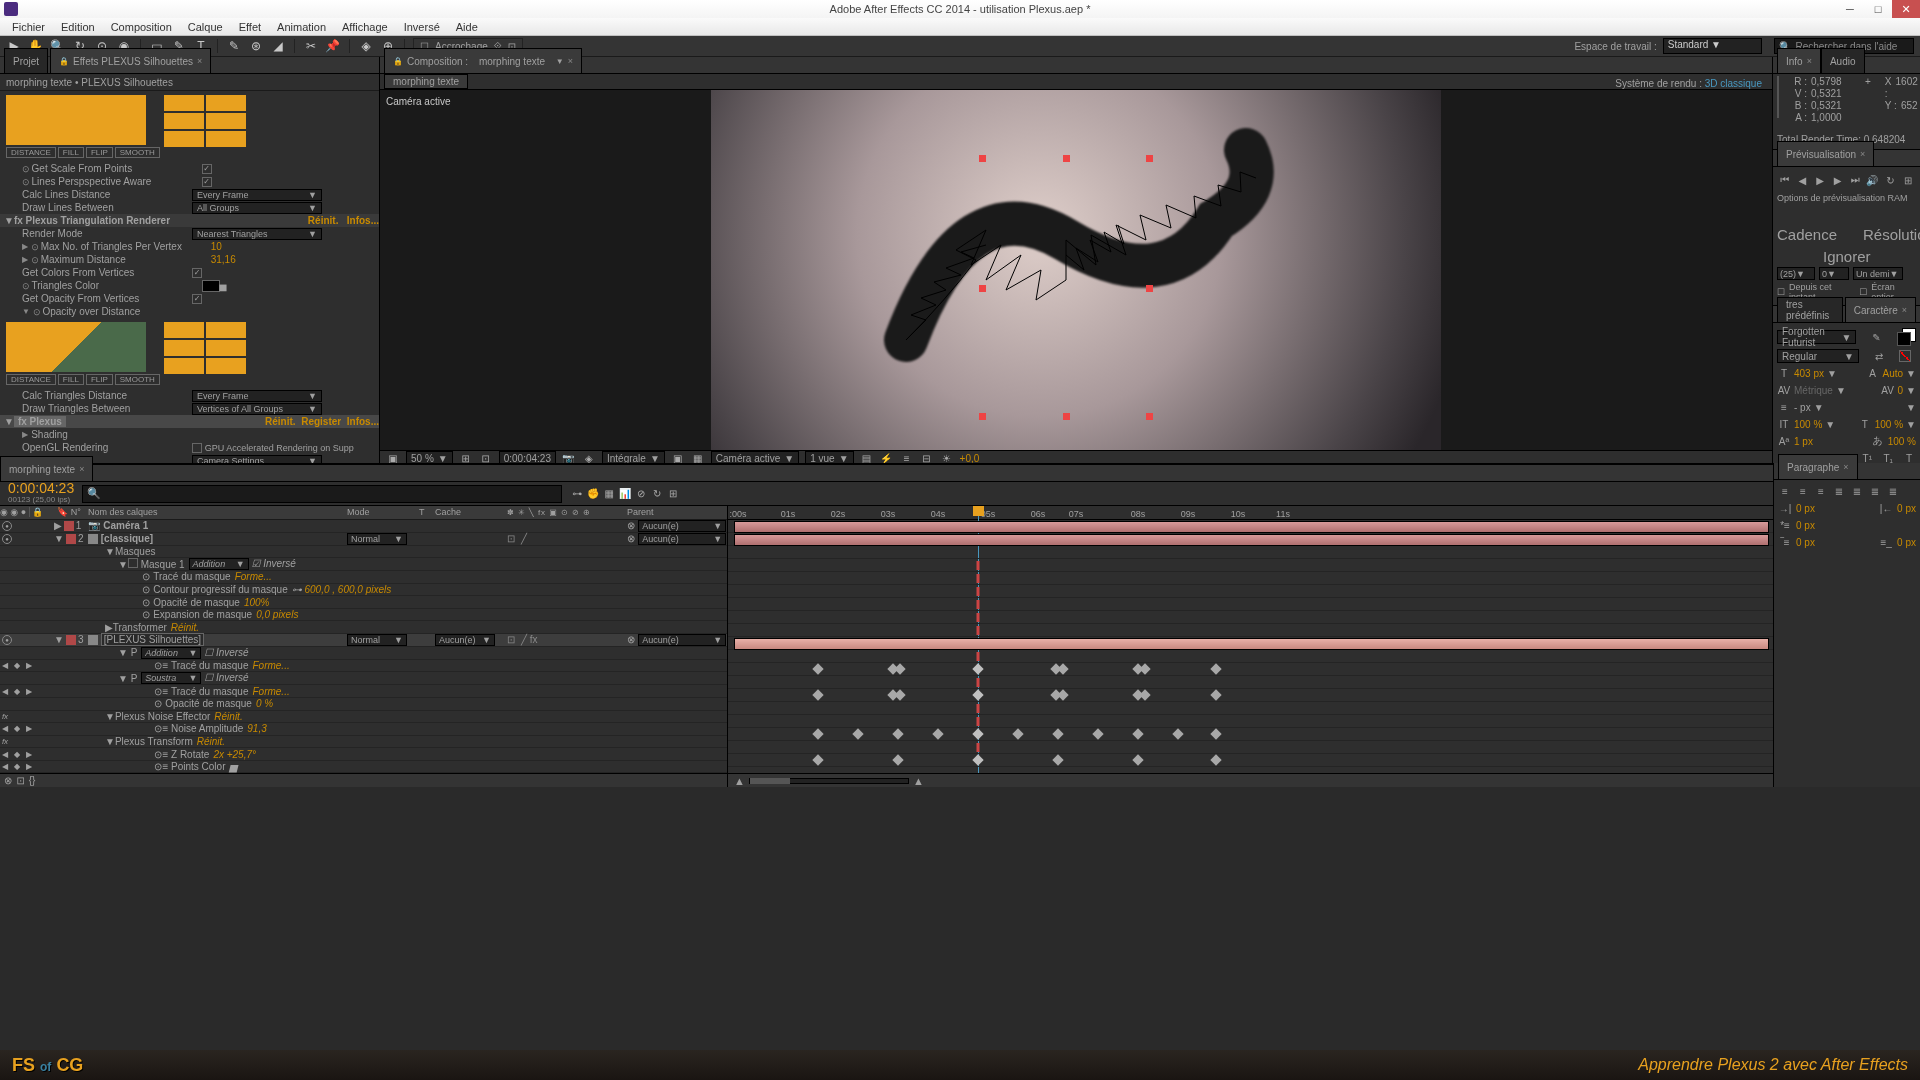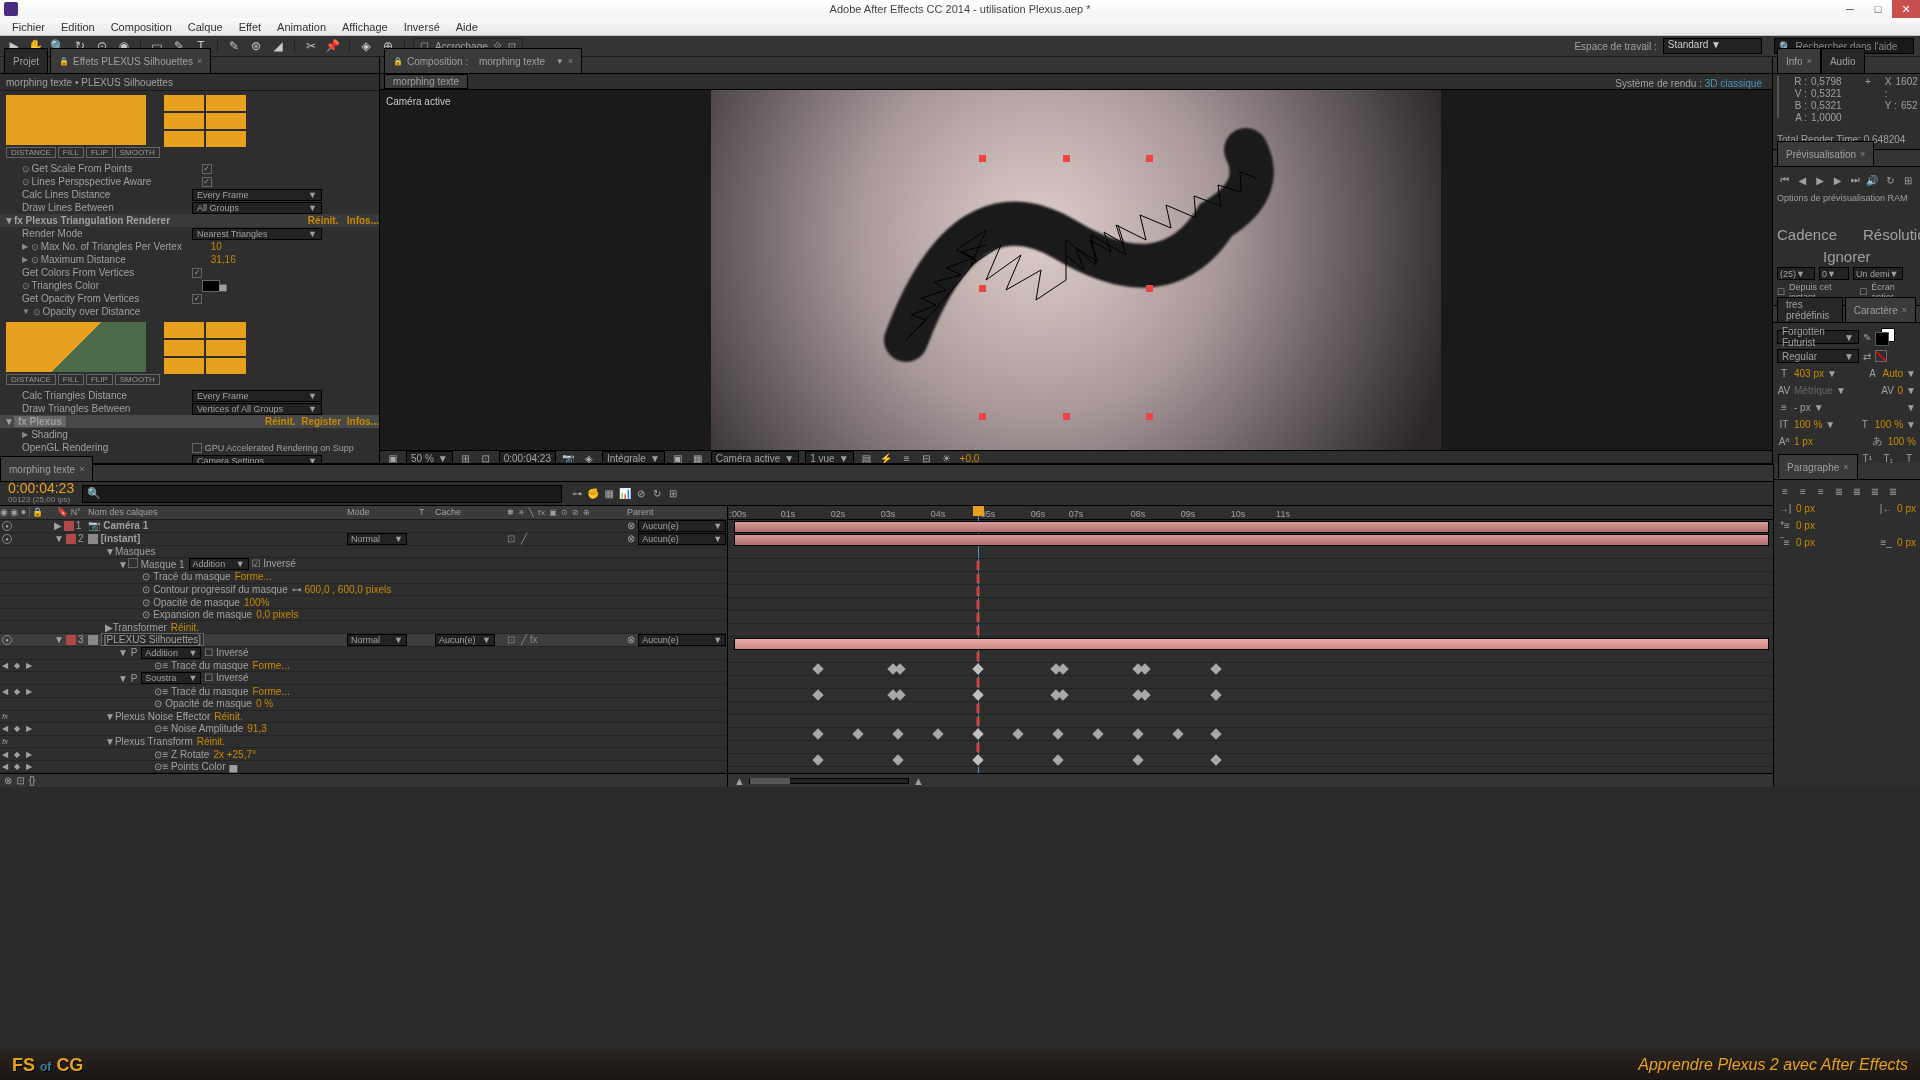--- a/index.html
+++ b/index.html
@@ -76,21 +76,21 @@
 .info-row { display: flex; padding: 0 6px; gap: 4px; line-height: 12px; }
 .info-row .k { min-width: 14px; text-align: right; }
 .info-row .v { min-width: 40px; }
 .preview-panel { background: #2e2e2e; border-bottom: 1px solid #000; font-size: 10px; padding: 2px 4px; }
 .pv-btns { display: flex; gap: 2px; justify-content: center; padding: 4px 0; }
 .pv-btns .pv { width: 16px; height: 14px; display: flex; align-items: center; justify-content: center; }
 .pv-row { display: flex; gap: 4px; padding: 1px 0; align-items: center; }
 .pv-row .sel { background: #222; border: 1px solid #000; height: 13px; font-size: 9px; padding: 0 2px; display: inline-flex; align-items: center; }
 .char-panel { flex: 1; background: #2e2e2e; font-size: 10px; padding: 2px 4px; }
 .char-panel .sel { background: #222; border: 1px solid #000; height: 14px; font-size: 10px; padding: 0 4px; width: 84px; display: inline-flex; justify-content: space-between; align-items: center; }
-.char-row { display: flex; align-items: center; gap: 4px; margin: 3px 0; }
+.char-row { display: flex; align-items: center; gap: 16px; margin: 3px 0; }
 .char-row .field { display: flex; align-items: center; gap: 3px; }
 .st { width: 14px; height: 14px; display: inline-flex; align-items: center; justify-content: center; }
 .swatch-pair { position: relative; width: 20px; height: 18px; }
 .swatch-pair .s1 { position: absolute; top: 0; right: 0; width: 14px; height: 14px; background: #fff; border: 1px solid #000; }
 .swatch-pair .s2 { position: absolute; bottom: 0; left: 0; width: 14px; height: 14px; background: #000; border: 1px solid #555; }
 
 
 .timeline { flex: 1; display: flex; flex-direction: column; background: #2e2e2e; border-top: 2px solid #000; min-height: 0; }
 .tl-header { height: 24px; display: flex; align-items: center; border-bottom: 1px solid #000; }
 .timecode { color: #e8a11f; font-size: 14px; padding: 0 8px; display: flex; flex-direction: column; line-height: 11px; }
@@ -120,21 +120,21 @@
 .layer-row .cell.t { width: 16px; }
 .layer-row .cell.cache { width: 72px; }
 .layer-row .cell.sw { width: 120px; }
 .layer-row .cell.parent { width: 100px; }
 .layer-row .dd { background: #222; border: 1px solid #000; height: 12px; font-size: 9px; padding: 0 3px; display: inline-flex; align-items: center; justify-content: space-between; width: 60px; }
 .layer-row .dd.wide { width: 88px; }
 .layer-row.sel { background: #3d3d3d; }
 .pname { padding-left: 90px; }
 .pname.p1 { padding-left: 65px; }
 .pname.p2 { padding-left: 102px; }
-.pval { width: 232px; padding-left: 4px; }
+.pval { width: 232px; padding-left: 4px; font-style: italic; }
 .nav-col { width: 40px; display: flex; gap: 2px; }
 .nav-col span { width: 10px; height: 10px; display: inline-flex; align-items: center; justify-content: center; font-size: 8px; }
 .color-sq { width: 10px; height: 10px; }
 .eye { width: 10px; height: 10px; border-radius: 50%; border: 1px solid #888; display: inline-flex; align-items: center; justify-content: center; font-size: 6px; }
 
 .tl-foot { height: 14px; background: #343434; border-top: 1px solid #000; display: flex; align-items: center; padding: 0 4px; gap: 4px; font-size: 10px; }
 
 
 .ruler { height: 14px; background: #2e2e2e; border-bottom: 1px solid #000; position: relative; font-size: 9px; }
 .ruler .lab-t { position: absolute; bottom: 0; transform: translateX(-50%); }
@@ -669,21 +669,21 @@
 
       <div class="layer-row">
         <div class="cell icons">
               <span class="eye">●</span>
             </div>
         <div class="cell num">
               <span class="tri">▼</span>
               <span class="color-sq" style="background:#b04848;"></span>
               <span>2</span>
             </div>
-        <div class="cell name"><span style="width:10px;height:10px;background:#888;display:inline-block;"></span>&nbsp;<b>[instant]</b></div>
+        <div class="cell name"><span style="width:10px;height:10px;background:#888;display:inline-block;"></span>&nbsp;<b>[classique]</b></div>
         <div class="cell mode">
               <span class="dd">
                 <span>Normal</span>
                 <span>▼</span>
               </span>
             </div>
         <div class="cell t"></div>
             <div class="cell cache"></div>
         <div class="cell sw">
               <span style="color:#888;">⊡&nbsp;&nbsp;╱</span>

